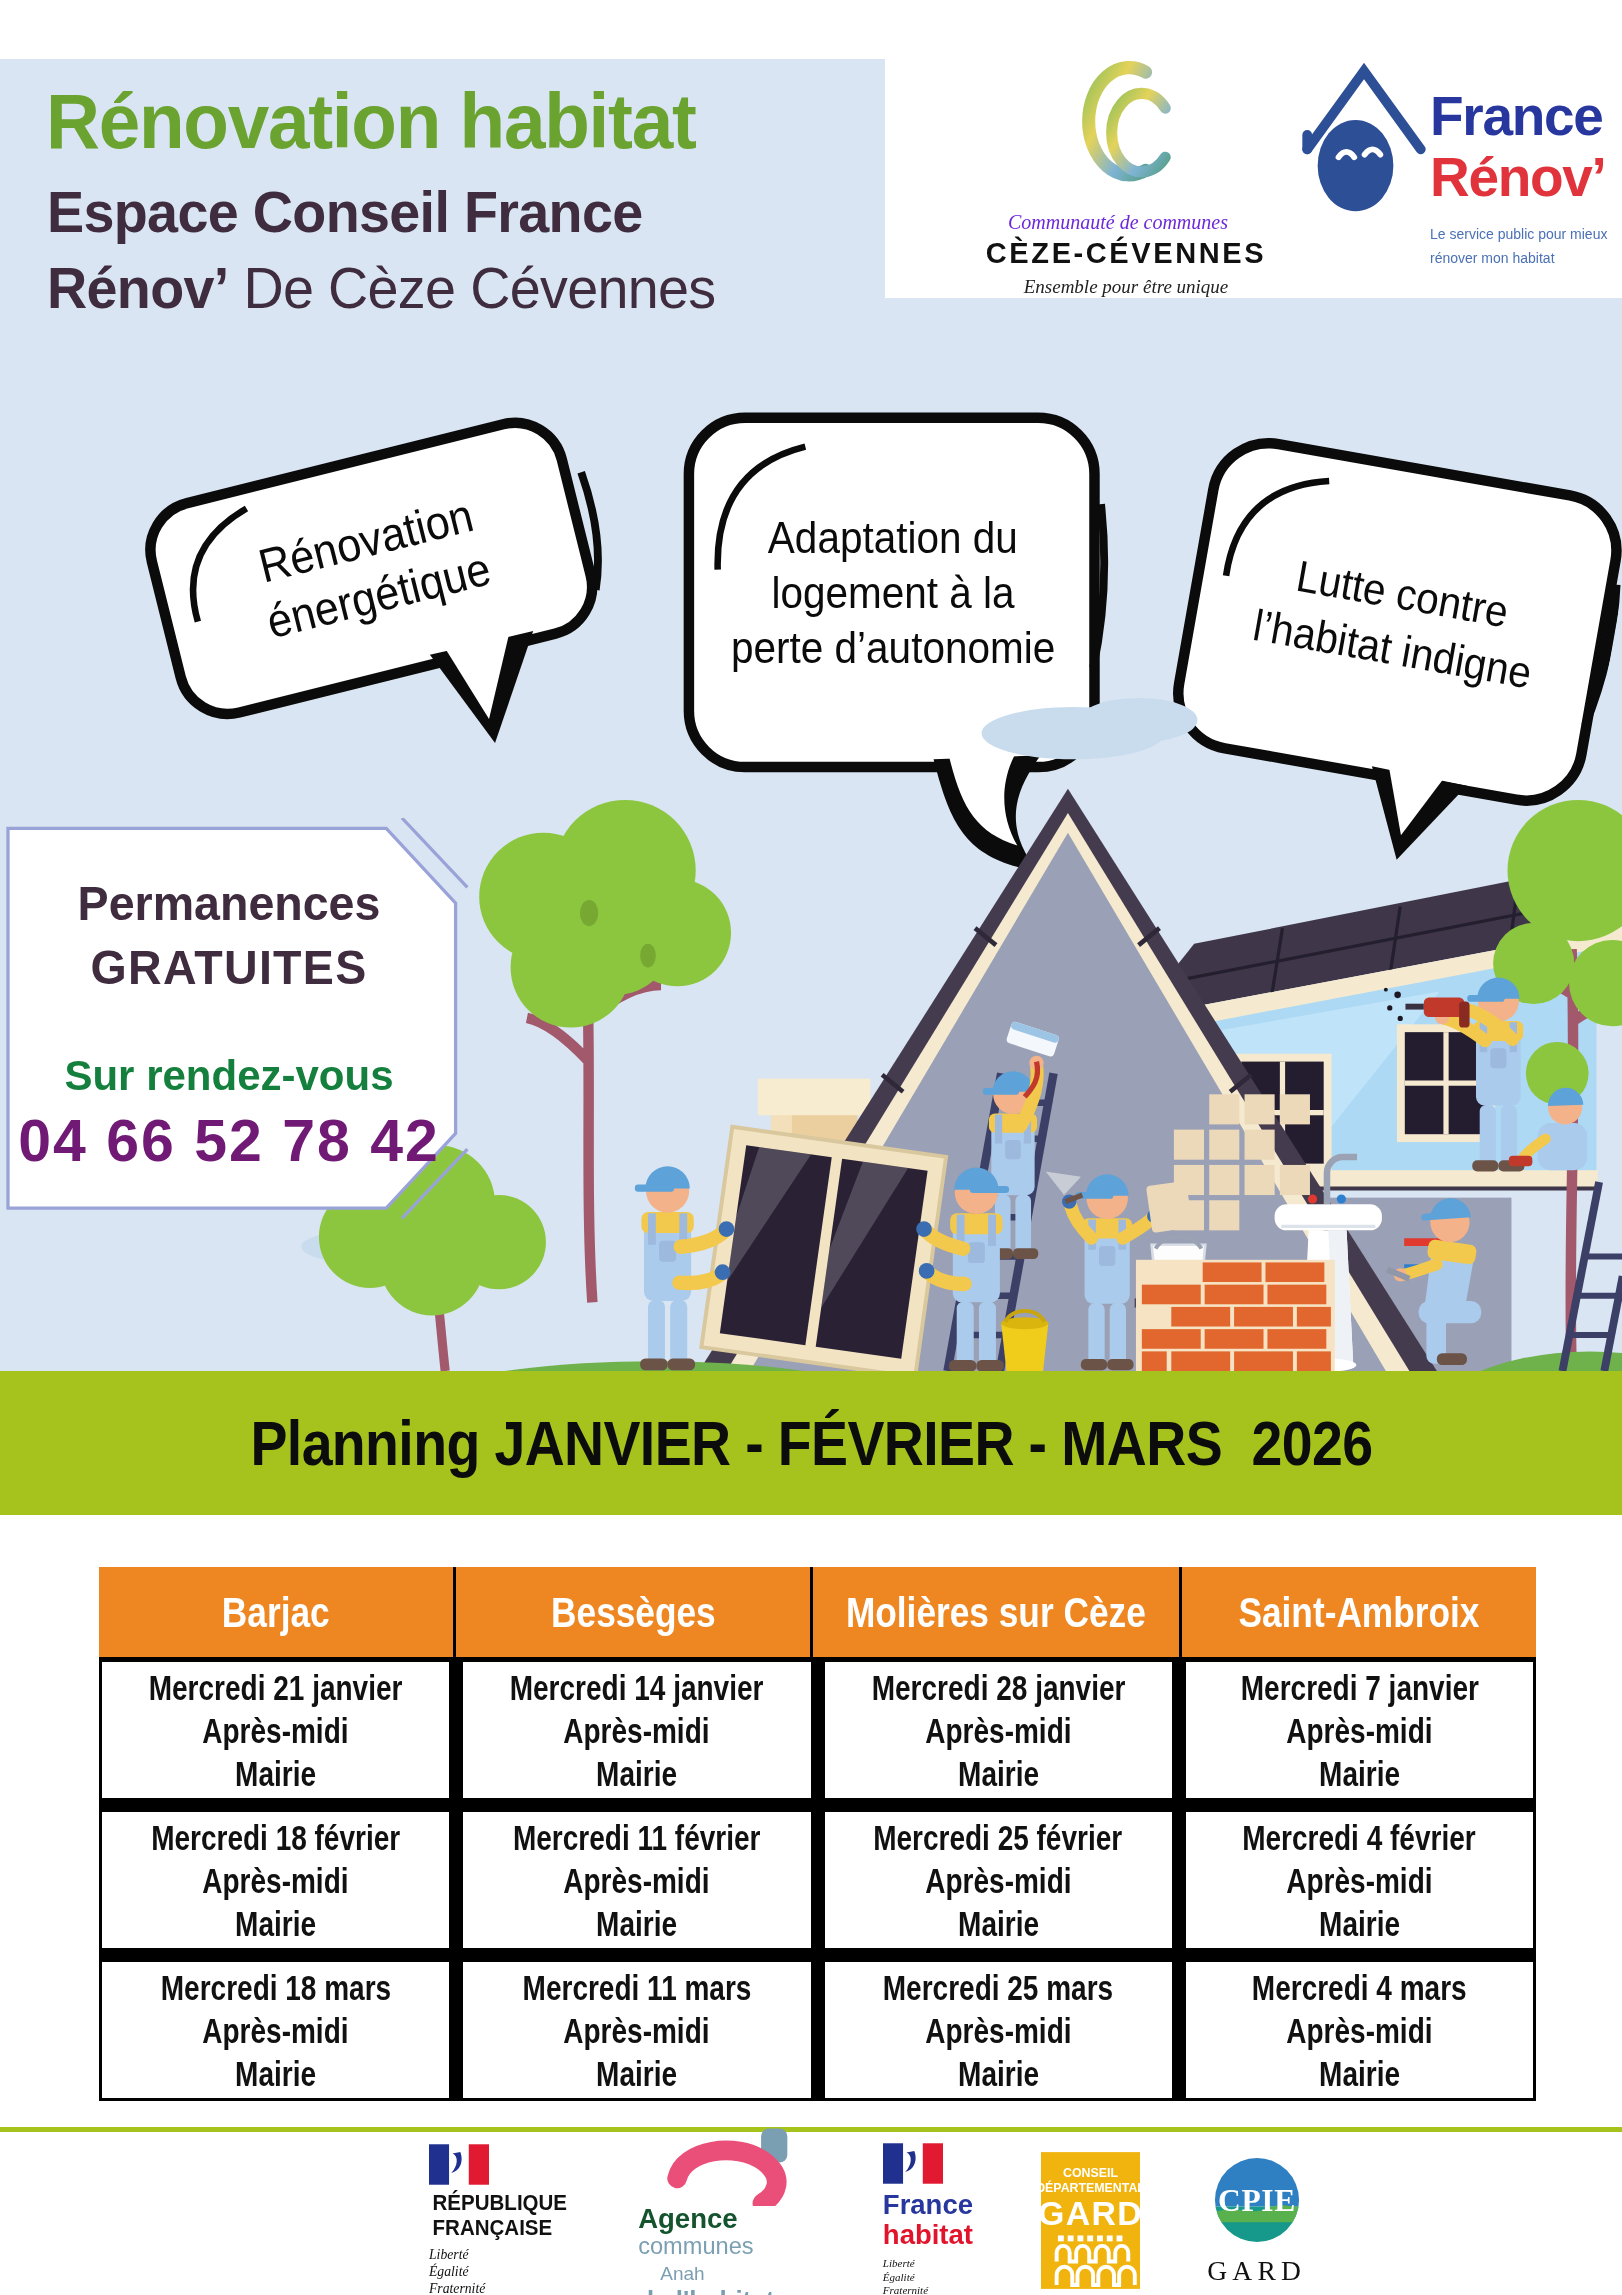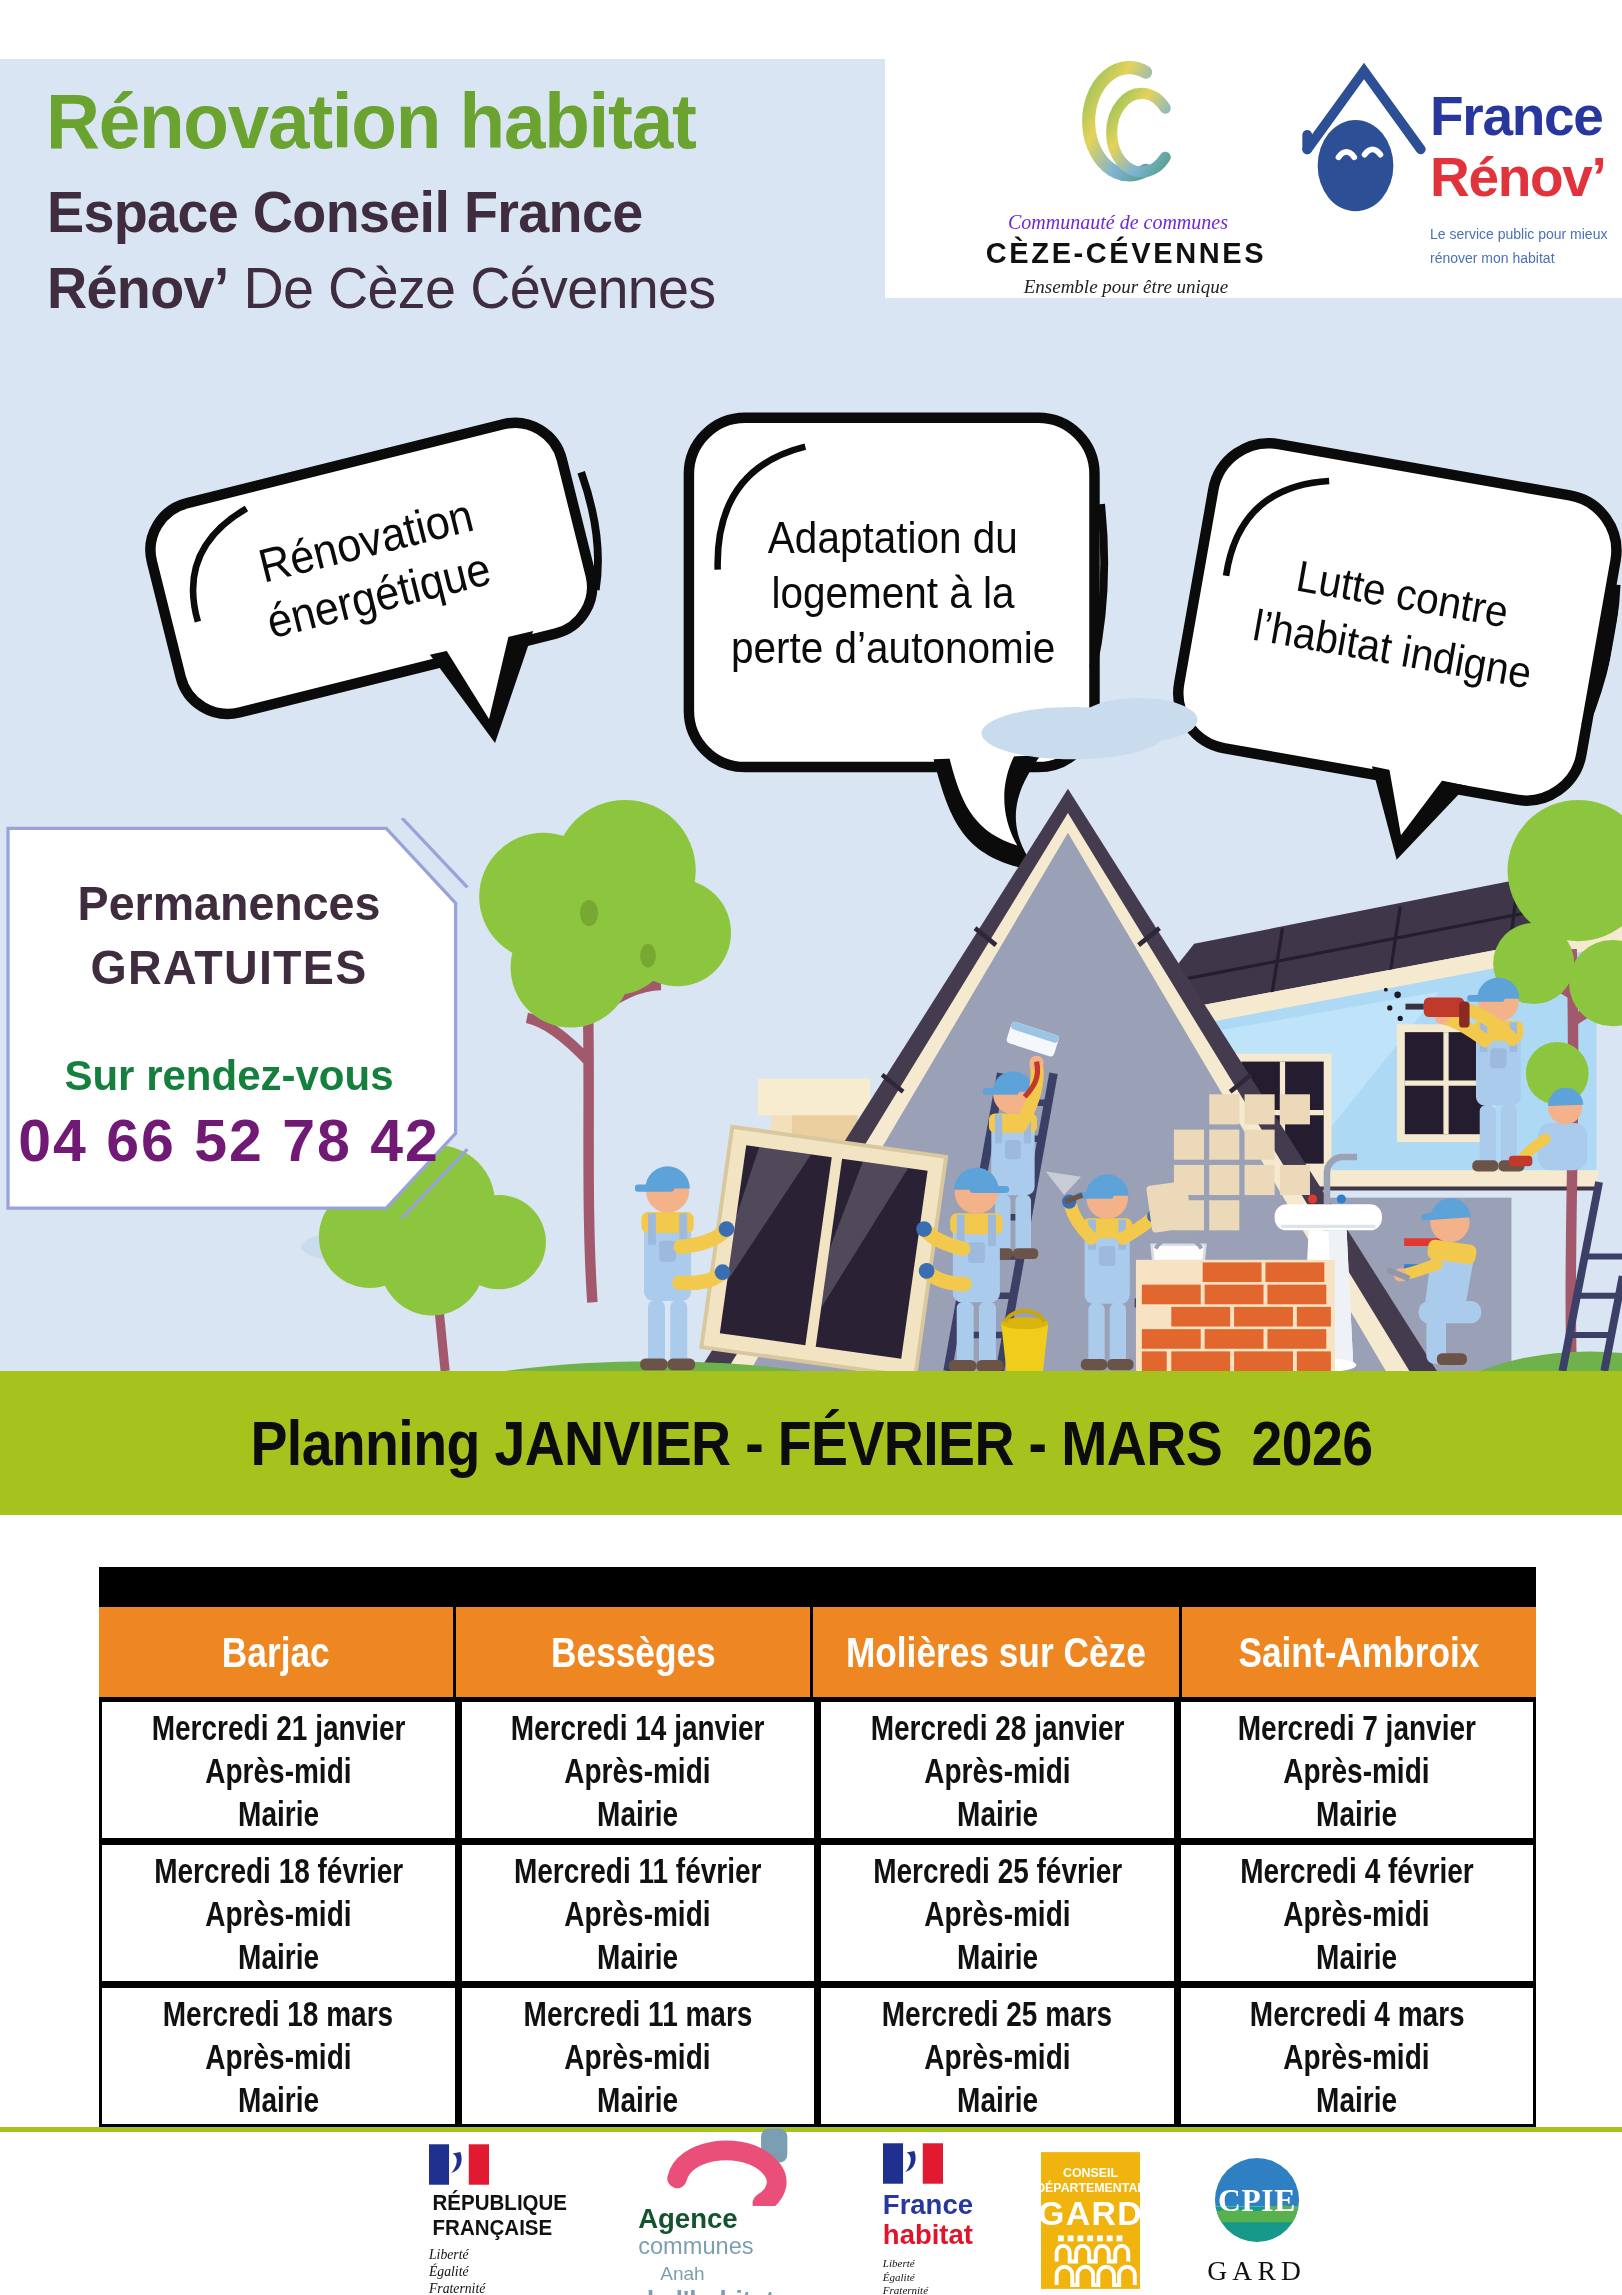--- a/index.html
+++ b/index.html
@@ -28,23 +28,23 @@
   .ib-line1{left:13px;top:876px;width:432px;text-align:center;font-size:48px;font-weight:bold;color:#3f2c3e;transform:scaleX(.97);}
   .ib-line2{left:13px;top:940px;width:432px;text-align:center;font-size:48px;font-weight:bold;color:#3f2c3e;letter-spacing:1.3px;transform:scaleX(.97);}
   .ib-line3{left:13px;top:1052px;width:432px;text-align:center;font-size:42px;font-weight:bold;color:#15803d;}
   .ib-phone{left:13px;top:1107px;width:432px;text-align:center;font-size:59px;font-weight:bold;color:#701a75;letter-spacing:2px;}
   
   .banner{left:0;top:1371px;width:1623px;height:144px;background:#a6c21d;display:flex;align-items:center;justify-content:center;}
   .banner span{font-size:63px;font-weight:bold;color:#0c0c0c;transform:scaleX(.88);white-space:pre;letter-spacing:-0.7px;}
   
   .ptable{left:99px;top:1567px;width:1437px;}
   .thead{display:grid;grid-template-columns:repeat(4,1fr);gap:3.3px;background:#000;}
-  .th{background:#ee8722;height:90px;display:flex;align-items:center;justify-content:center;color:#fff;font-size:43px;font-weight:bold;margin-top:40px;}
+  .th{background:#ee8722;height:90px;display:flex;align-items:center;justify-content:center;color:#fff;font-size:43px;font-weight:bold;}
   .th span{transform:scaleX(.82);white-space:nowrap;}
-  .tbody{display:grid;grid-template-columns:repeat(4,1fr);grid-auto-rows:136px;gap:7px;background:#000;border:3.9px solid #000;border-top-width:5.9px;}
+  .tbody{display:grid;grid-template-columns:repeat(4,1fr);grid-auto-rows:136px;gap:14px;background:#000;border:3.9px solid #000;border-top-width:5.9px;}
   .td{background:#fff;display:flex;flex-direction:column;align-items:center;justify-content:center;font-size:35px;font-weight:bold;color:#111;line-height:43px;}
   .td span{transform:scaleX(.8);white-space:nowrap;}
   
   .gline{left:0;top:2127px;width:1623px;height:4.6px;background:#a6c21d;}
   .logos{left:429px;top:2150px;width:877px;height:141px;display:flex;justify-content:space-between;align-items:center;}
   .lg{position:relative;display:flex;flex-direction:column;align-items:center;}
   .rf-name{font-size:21.6px;font-weight:bold;color:#111;line-height:25px;letter-spacing:0;text-align:left;transform:scaleX(.95);}
   .motto{font-family:"Liberation Serif",serif;font-style:italic;font-size:13.7px;color:#111;line-height:17px;text-align:left;}
   .anah-txt{font-size:23.6px;color:#7b9fb2;line-height:26px;text-align:left;}
   .anah-txt .bold{font-weight:bold;font-size:26px;}

